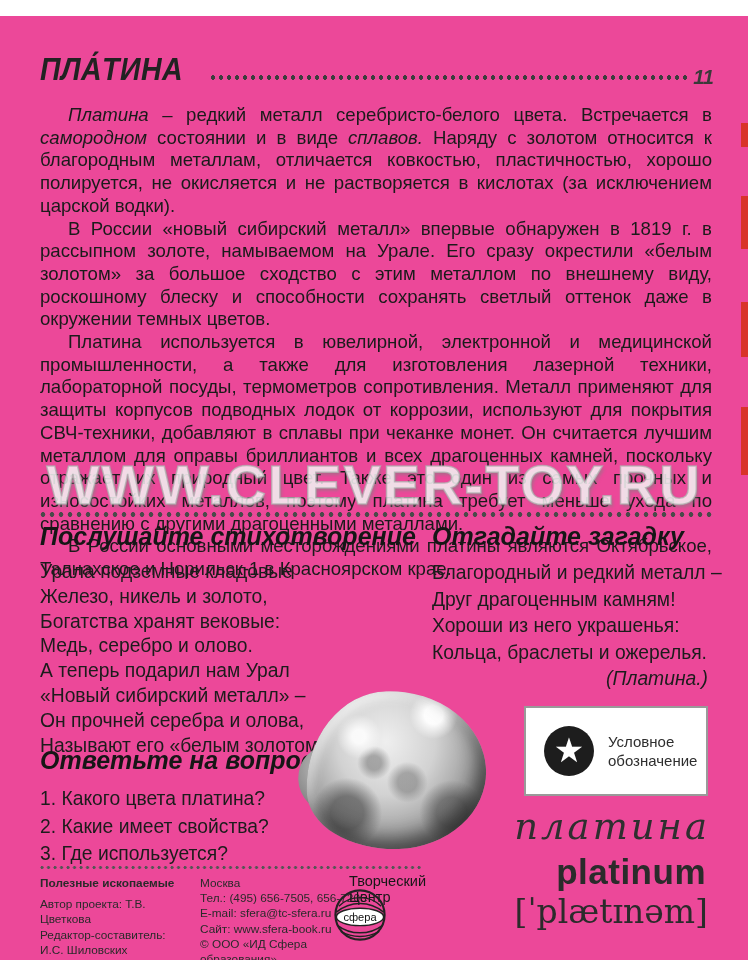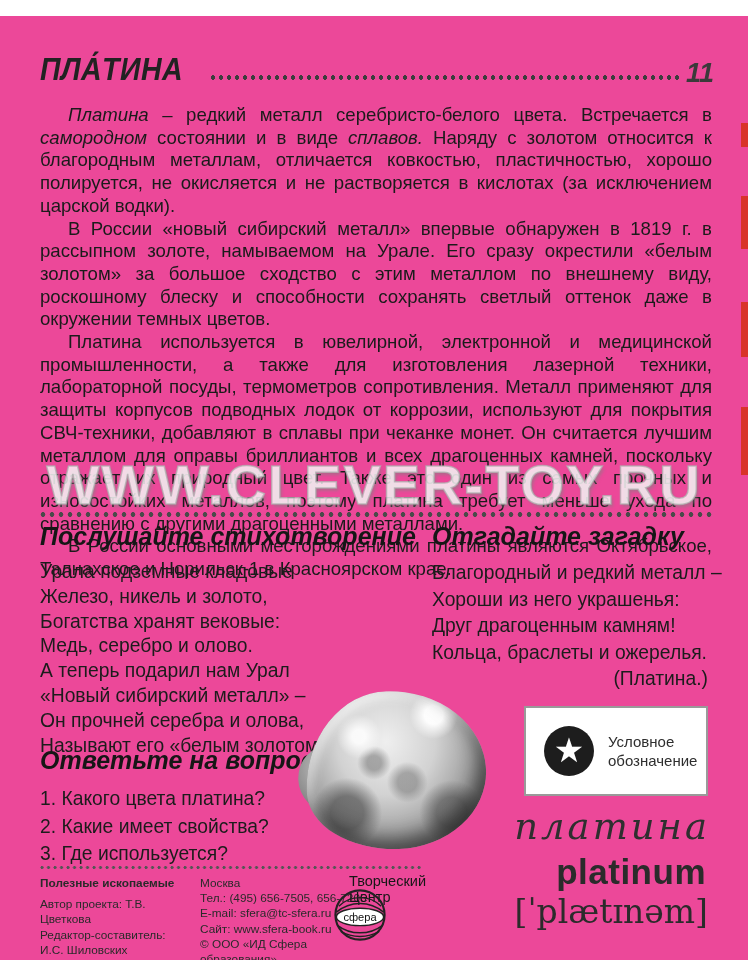--- a/index.html
+++ b/index.html
@@ -7,21 +7,21 @@
         font-family:"Liberation Sans",sans-serif;color:#1c1c1c;overflow:hidden;}
   .it{font-style:italic;}
 
   
   .title-row{position:absolute;left:40px;right:34px;top:30px;height:42px;display:flex;align-items:flex-end;}
   .title-row h1{margin:0;font-size:31px;font-weight:bold;font-style:italic;letter-spacing:.5px;
         transform:scaleX(.92);transform-origin:left bottom;white-space:nowrap;color:#222;}
   .leader{flex:1;height:7px;margin:0 4px 7px 14px;
         background-image:radial-gradient(circle at 3px 3.5px,#3d3d3d 2.1px,transparent 2.5px);
         background-size:8px 7px;background-repeat:repeat-x;}
-  .page-num{font-size:27px;font-weight:bold;font-style:italic;color:#3a3a3a;line-height:1;margin-bottom:1px;}
+  .page-num{font-size:20px;font-weight:bold;font-style:italic;color:#3a3a3a;line-height:1;margin-bottom:1px;}
 
   
   .body-text{position:absolute;left:40px;top:88px;width:672px;font-size:18.6px;line-height:22.7px;
         text-align:justify;color:#1b1b1b;}
   .body-text p{margin:0;text-indent:28px;}
 
   
   .watermark{position:absolute;left:0;top:436px;width:100%;text-align:center;pointer-events:none;
         font-size:56px;font-weight:bold;letter-spacing:2px;color:rgba(255,255,255,.78);
         -webkit-text-stroke:1.5px rgba(175,175,175,.75);
@@ -30,21 +30,21 @@
   
   .dotted-sep{position:absolute;left:40px;right:36px;top:495px;height:7px;
         background-image:radial-gradient(circle at 3px 3.5px,#4a4a4a 2.2px,transparent 2.6px);
         background-size:9px 7px;background-repeat:repeat-x;}
 
   .col-heading{margin:0;font-size:25px;font-weight:bold;font-style:italic;color:#161616;}
   .poem{position:absolute;left:40px;top:506px;width:380px;}
   .poem .lines{margin-top:9px;font-size:19.3px;line-height:24.8px;}
   .riddle{position:absolute;left:432px;top:506px;width:290px;}
   .riddle .lines{margin-top:9px;font-size:19.3px;line-height:26.5px;}
-  .riddle-answer{text-align:right;padding-right:14px;font-size:19.3px;margin-top:2px;}
+  .riddle-answer{font-style:italic;text-align:right;padding-right:14px;font-size:19.3px;margin-top:2px;}
 
   .questions{position:absolute;left:40px;top:730px;width:300px;}
   .questions .items{margin-top:10px;font-size:19.3px;line-height:27.5px;}
 
   
   .nugget{position:absolute;left:306px;top:675px;width:180px;height:158px;transform:rotate(-2deg);z-index:2;}
   .nugget-shape{position:relative;width:100%;height:100%;
      border-radius:46% 54% 50% 50% / 62% 52% 48% 38%;
      background:
        radial-gradient(circle at 72% 16%, rgba(255,255,255,.95) 0 5%, transparent 13%),
@@ -130,22 +130,22 @@
       <div>«Новый сибирский металл» –</div>
       <div>Он прочней серебра и олова,</div>
       <div>Называют его «белым золотом».</div>
     </div>
   </section>
 
   <section class="riddle">
     <h2 class="col-heading">Отгадайте загадку</h2>
     <div class="lines">
       <div>Благородный и редкий металл –</div>
+      <div>Друг драгоценным камням!</div>
       <div>Хороши из него украшенья:</div>
-      <div>Друг драгоценным камням!</div>
       <div>Кольца, браслеты и ожерелья.</div>
     </div>
     <div class="riddle-answer">(Платина.)</div>
   </section>
 
   <section class="questions">
     <h2 class="col-heading">Ответьте на вопросы</h2>
     <div class="items">
       <div>1. Какого цвета платина?</div>
       <div>2. Какие имеет свойства?</div>

